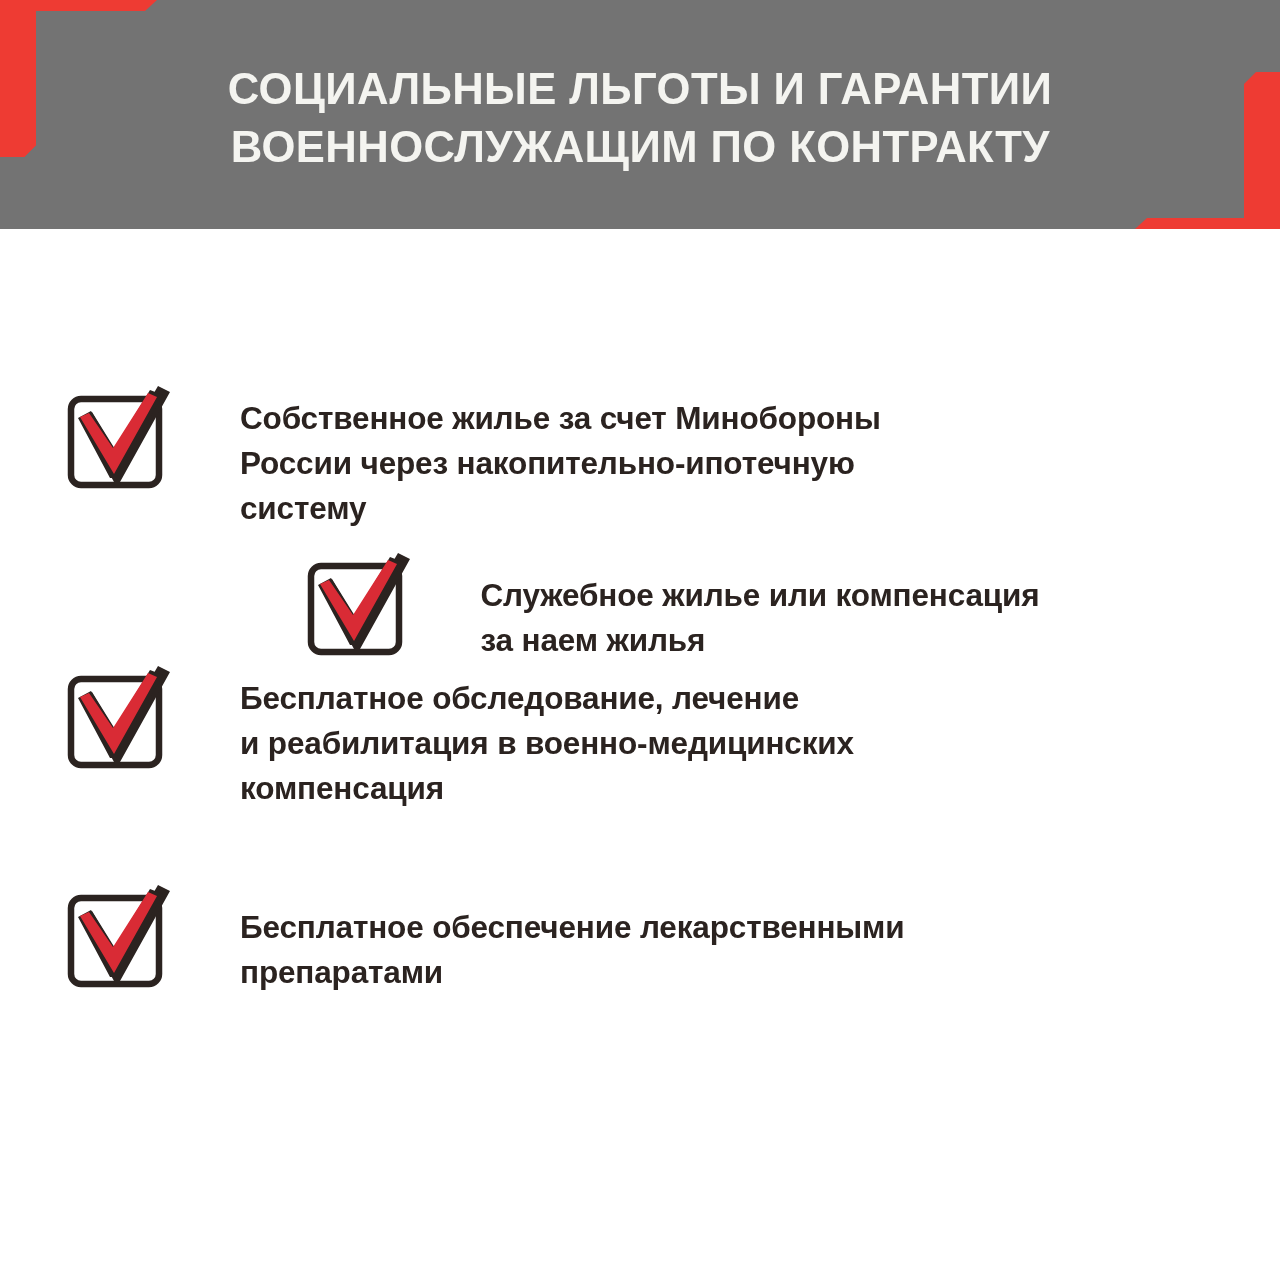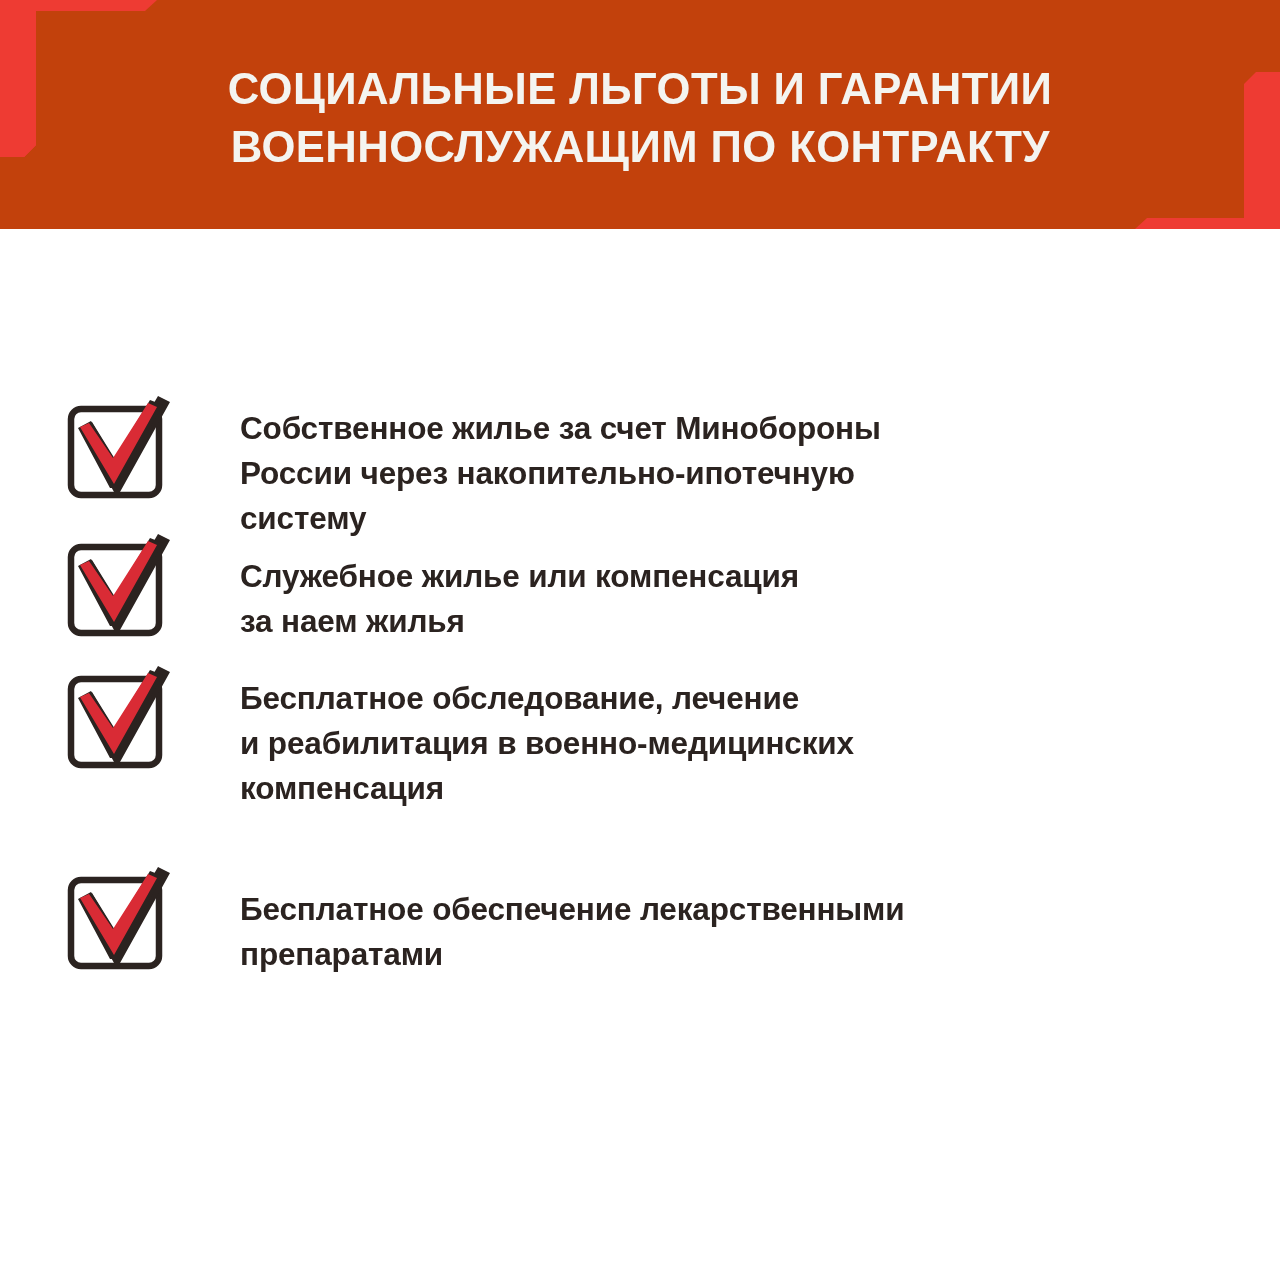--- a/index.html
+++ b/index.html
@@ -16,21 +16,21 @@
     position: relative;
   }
 
   
   .header {
     position: absolute;
     left: 0;
     top: 0;
     width: 1280px;
     height: 229px;
-    background: #c2410c;
+    background: #737373;
     overflow: visible;
   }
 
   
   .header-deco {
     position: absolute;
     left: 0;
     top: 0;
     width: 1280px;
     height: 229px;
@@ -71,24 +71,24 @@
     height: 1041px;
   }
 
   .item {
     position: absolute;
     left: 0;
     width: 1280px;
     display: flex;
     align-items: flex-start;
   }
-  .item-1 { top: 167px; }
-  .item-2 { top: 305px; }
+  .item-1 { top: 157px; }
+  .item-2 { top: 324px; justify-content: center; }
   .item-3 { top: 437px; }
-  .item-4 { top: 638px; }
+  .item-4 { top: 656px; }
 
   .check-wrap {
     position: relative;
     width: 110px;
     height: 112px;
     margin-left: 62px;
     flex: 0 0 auto;
   }
   .check-wrap svg {
     position: absolute;

